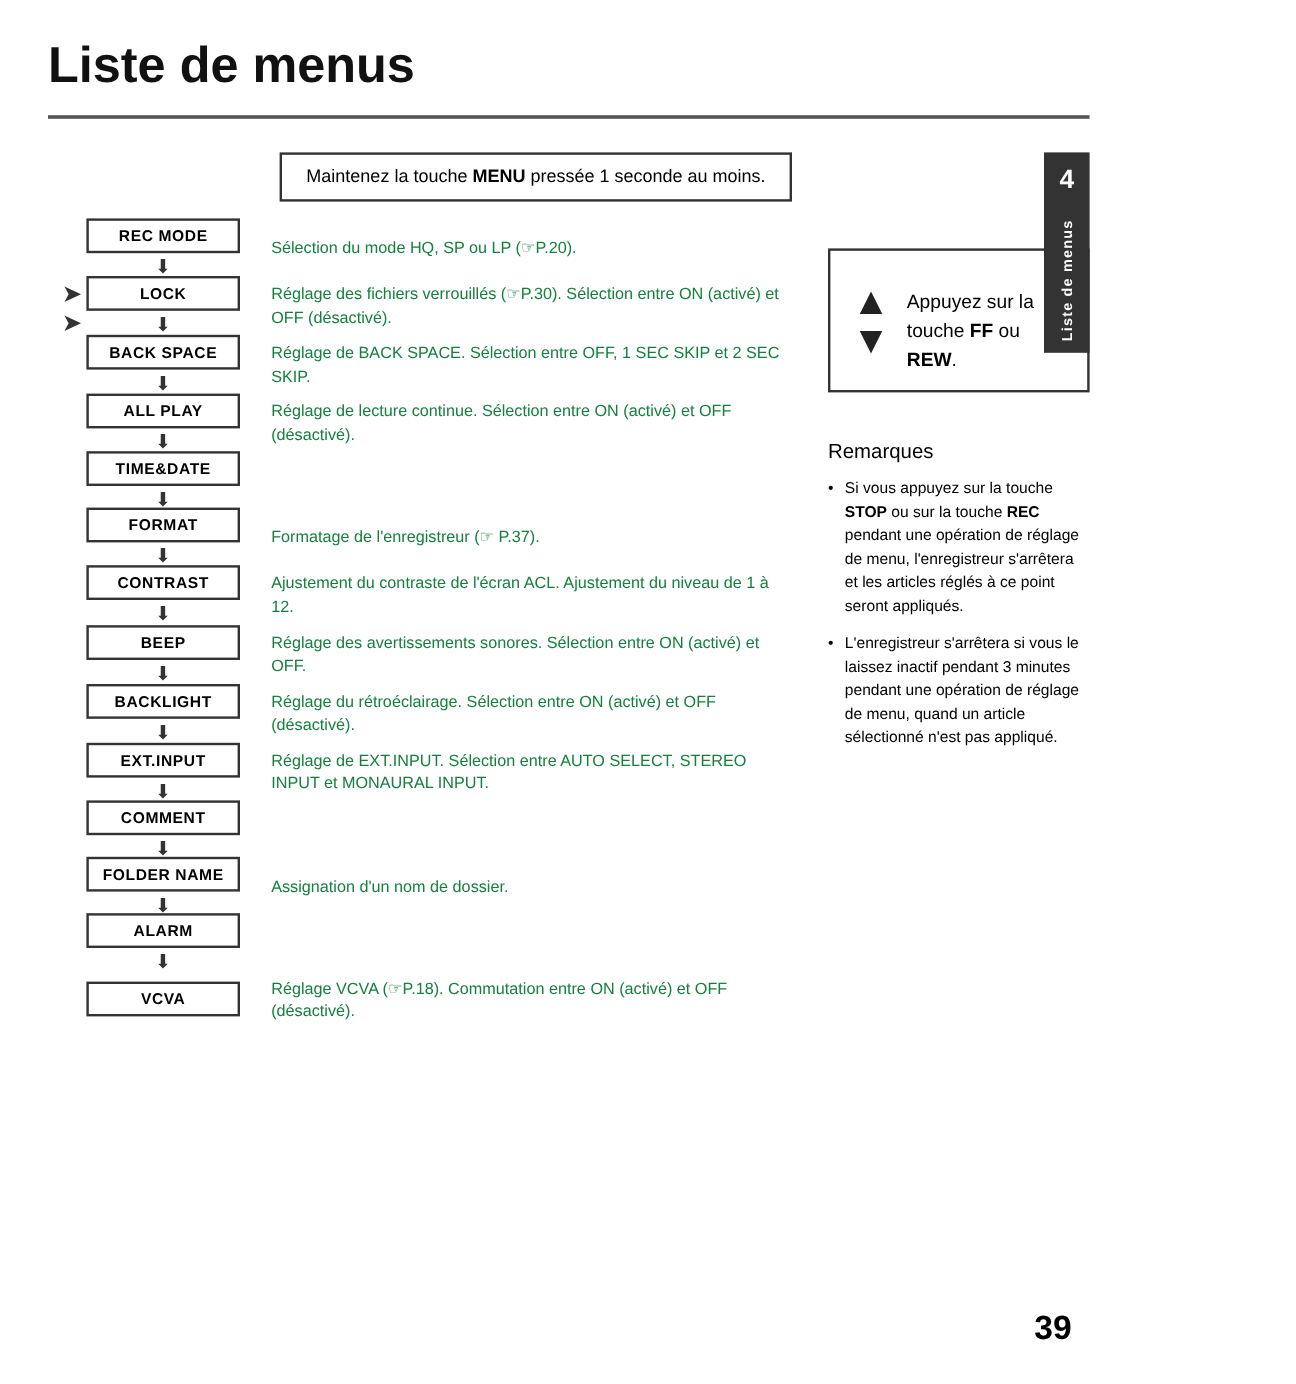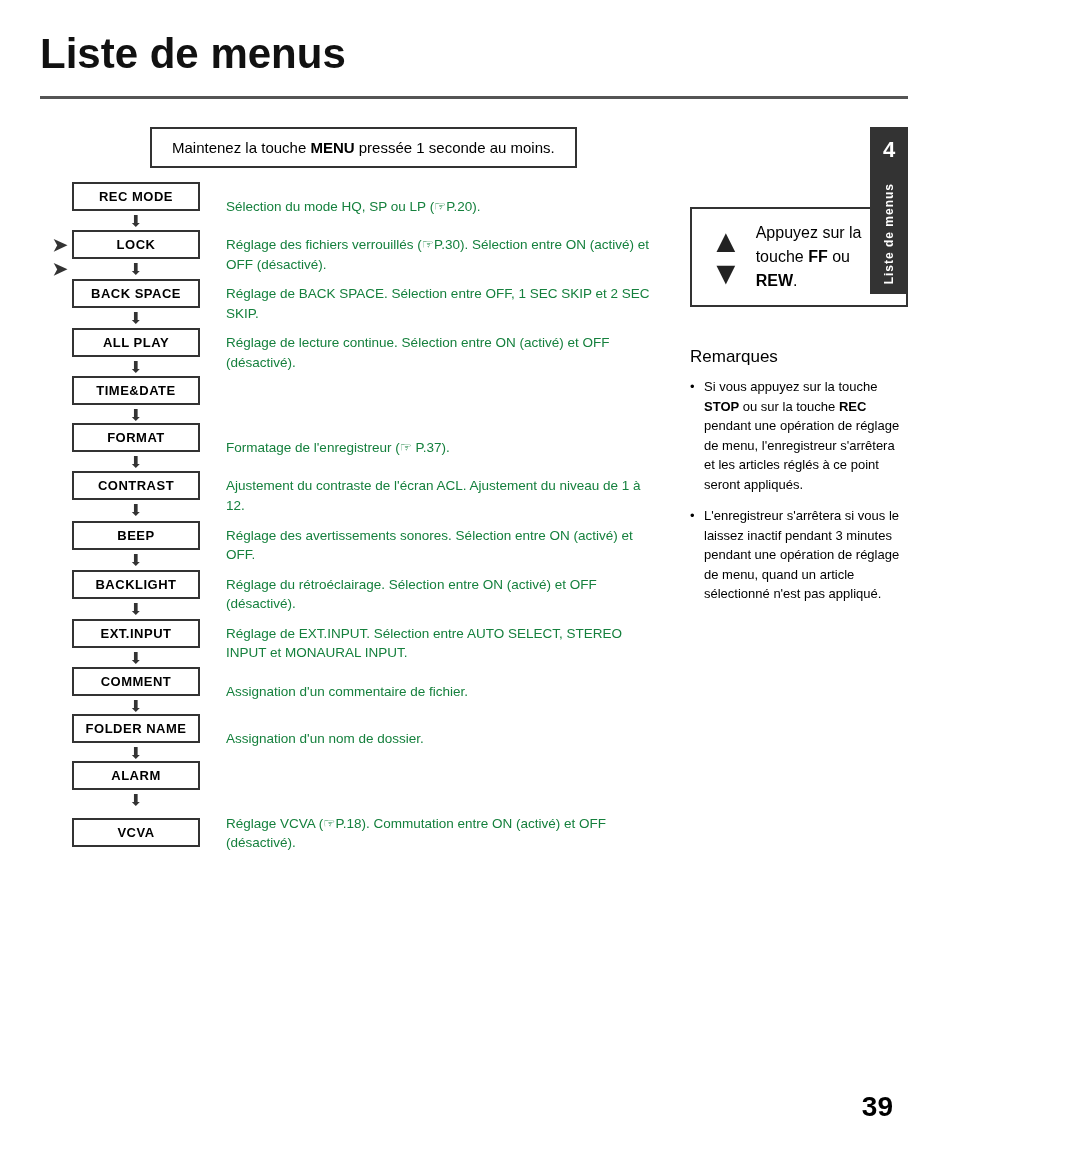--- a/index.html
+++ b/index.html
@@ -120,20 +120,21 @@
       color: #222;
       display: flex;
       flex-direction: column;
       align-items: center;
       line-height: 1;
     }
 
     .ff-rew-text {
       font-size: 16px;
       line-height: 1.5;
+      margin-top: 20px;
     }
 
     .ff-rew-text strong {
       font-weight: bold;
     }
 
     
     .remarques-section {
       margin-top: 20px;
     }
@@ -232,20 +233,21 @@
 
     .row-inner {
       display: flex;
       flex-direction: row;
       align-items: center;
     }
 
     .instr-wrapper {
       margin-left: 50px;
       margin-bottom: 6px;
+      text-align: right;
     }
   </style>
 </head>
 <body>
 
 <div class="page-container">
 
   <div class="page-title">Liste de menus</div>
 
   <div class="top-rule"></div>
@@ -361,21 +363,20 @@
                   </div>
                   <div class="menu-desc">Réglage de EXT.INPUT. Sélection entre AUTO SELECT, STEREO INPUT et MONAURAL INPUT.</div>
                 </div>
               </div>
               <div class="row-wrap">
                 <div class="row-inner">
                   <div class="menu-left">
                     <div class="menu-box">COMMENT</div>
                     <div class="arrow-down" style="transform: rotate(180deg); display: inline-block; font-size: 16px; margin-top: 1px;">⬆</div>
                   </div>
-                  <div class="menu-desc">Assignation d'un commentaire de fichier.</div>
                 </div>
               </div>
               <div class="row-wrap">
                 <div class="row-inner">
                   <div class="menu-left">
                     <div class="menu-box">FOLDER NAME</div>
                     <div class="arrow-down" style="transform: rotate(180deg); display: inline-block; font-size: 16px; margin-top: 1px;">⬆</div>
                   </div>
                   <div class="menu-desc">Assignation d'un nom de dossier.</div>
                 </div>

